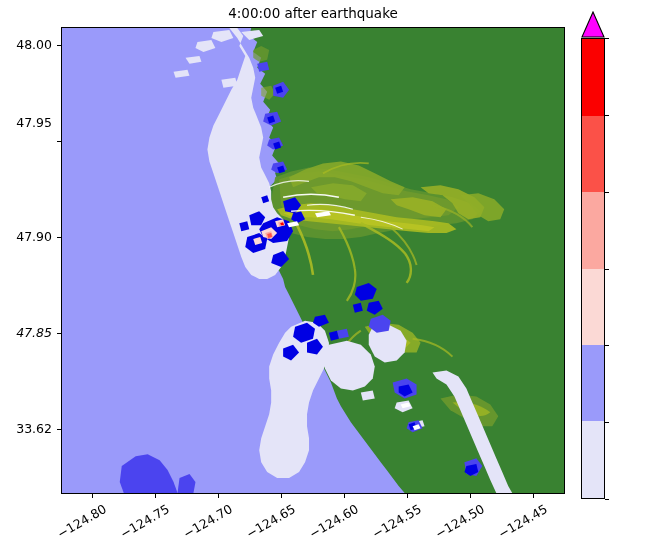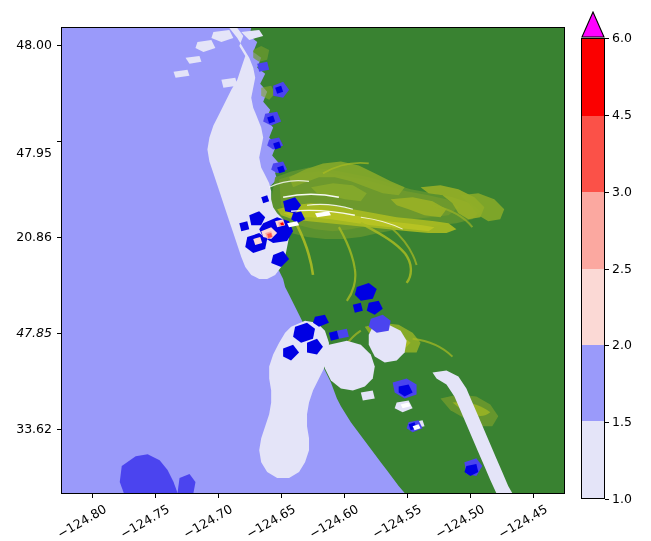--- a/index.html
+++ b/index.html
@@ -178,20 +178,21 @@
     line-height: 12px;
     white-space: nowrap;
     transform: translateY(-6px);
   }
 </style>
 </head>
 <body>
 
 <div id="figure">
 
+  <div id="plot-title">4:00:00 after earthquake</div>
 
   <div id="axes">
     <svg id="map-svg" viewBox="0 0 504 467" preserveAspectRatio="none">
       <defs>
         <clipPath id="axclip">
             <rect x="0" y="0" width="504" height="467"></rect>
           </clipPath>
       </defs>
       <g clip-path="url(#axclip)">
 
@@ -398,22 +399,22 @@
         <path fill="#ffffff" d="M 254,186 L 268,184 L 270,188 L 256,190 Z"></path>
         <path fill="#ffffff" d="M 340,378 L 348,376 L 350,380 L 342,382 Z"></path>
         <path fill="#ffffff" d="M 352,400 L 358,398 L 360,402 L 354,404 Z"></path>
 
       </g>
     </svg>
   </div>
 
   <div id="ytick-labels">
     <div class="ytick-label" style="top:18px;">48.00</div>
-    <div class="ytick-label" style="top:126px;">47.95</div>
-    <div class="ytick-label" style="top:210px;">20.86</div>
+    <div class="ytick-label" style="top:96px;">47.95</div>
+    <div class="ytick-label" style="top:210px;">47.90</div>
     <div class="ytick-label" style="top:306px;font-style:italic;">47.85</div>
     <div class="ytick-label" style="top:402px;">33.62</div>
   </div>
   <div id="ytick-marks">
     <div class="ytick-mark" style="top:18px;"></div>
     <div class="ytick-mark" style="top:114px;"></div>
     <div class="ytick-mark" style="top:210px;"></div>
     <div class="ytick-mark" style="top:306px;"></div>
     <div class="ytick-mark" style="top:402px;"></div>
   </div>
@@ -474,23 +475,14 @@
   <div id="cbar-ticks">
     <div class="cbar-tick" style="top:0px;"></div>
     <div class="cbar-tick" style="top:76.8px;"></div>
     <div class="cbar-tick" style="top:153.7px;"></div>
     <div class="cbar-tick" style="top:230.5px;"></div>
     <div class="cbar-tick" style="top:307.3px;"></div>
     <div class="cbar-tick" style="top:384.2px;"></div>
     <div class="cbar-tick" style="top:461px;"></div>
   </div>
 
-  <div id="cbar-labels">
-    <div class="cbar-label" style="top:0px;">6.0</div>
-    <div class="cbar-label" style="top:76.8px;">4.5</div>
-    <div class="cbar-label" style="top:153.7px;">3.0</div>
-    <div class="cbar-label" style="top:230.5px;">2.5</div>
-    <div class="cbar-label" style="top:307.3px;">2.0</div>
-    <div class="cbar-label" style="top:384.2px;">1.5</div>
-    <div class="cbar-label" style="top:461px;">1.0</div>
-  </div>
 
 </div>
 
 </body></html>

